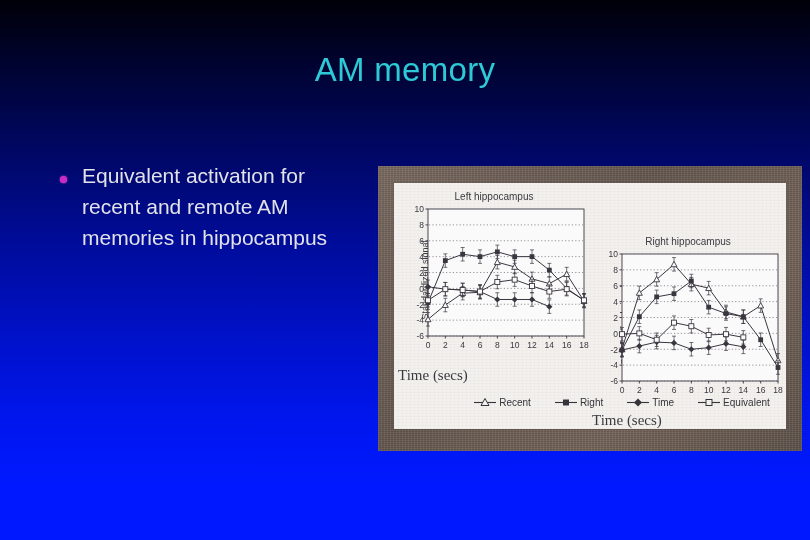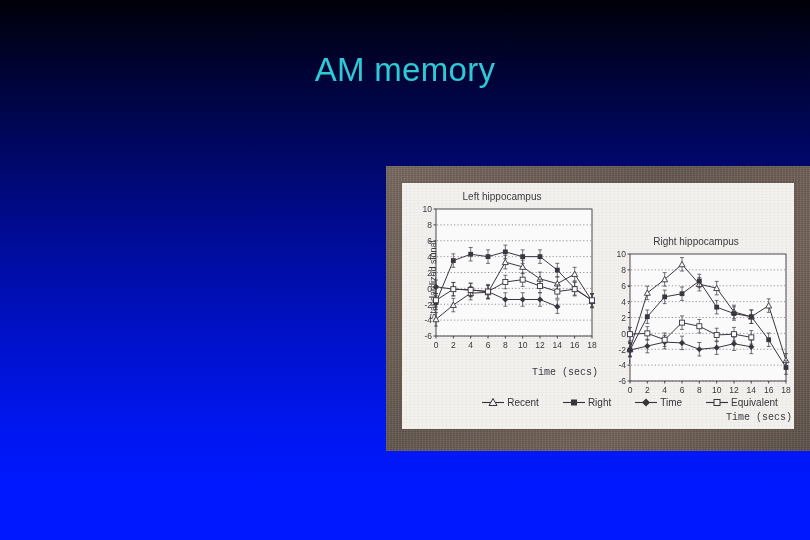--- a/index.html
+++ b/index.html
@@ -76,21 +76,21 @@
     color: #e2e2e8;
     font-size: 21px;
     line-height: 31px;
     font-family: "Liberation Sans", sans-serif;
     max-width: 262px;
   }
 
   
   #figure-image {
     position: absolute;
-    left: 386px;
+    left: 378px;
     top: 166px;
     width: 424px;
     height: 285px;
     background: #6d5f57;
     overflow: hidden;
   }
   #figure-grain {
     position: absolute;
     inset: 0;
     background:
@@ -151,24 +151,24 @@
     white-space: nowrap;
   }
   #panel-left .ylabel  { left: -33px; }
   #panel-right .ylabel { left: -28px; }
 
   .xlabel {
     position: absolute;
     left: 0;
     top: 178px;
     width: 192px;
-    text-align: right;
-    font-size: 10px;
+    text-align: left;
+    font-size: 15px;
     color: #3a3a40;
-    font-family: Liberation Mono, monospace;
+    font-family: Liberation Serif, serif;
     white-space: nowrap;
   }
   .plot-svg { position: absolute; left: 0; top: 14px; }
 
   
   #figure-legend {
     position: absolute;
     left: 0;
     top: 214px;
     width: 392px;
@@ -189,20 +189,28 @@
   }
   .legend-swatch { display: block; }
 </style>
 </head>
 <body>
 
 <div id="slide">
 
   <div id="slide-title">AM memory</div>
 
+  <div id="body-list">
+    <div class="bullet-row">
+      <span class="bullet-marker">
+        <span class="bullet-dot"></span>
+      </span>
+      <span class="bullet-text">Equivalent activation for recent and remote AM memories in hippocampus</span>
+    </div>
+  </div>
 
   <div id="figure-image">
     <div id="figure-grain"></div>
 
     <div id="figure-paper">
       <div id="paper-noise"></div>
 
       <div class="panel" id="panel-left">
         <div class="panel-title">Left hippocampus</div>
         <div class="ylabel">Standardized signal</div>

